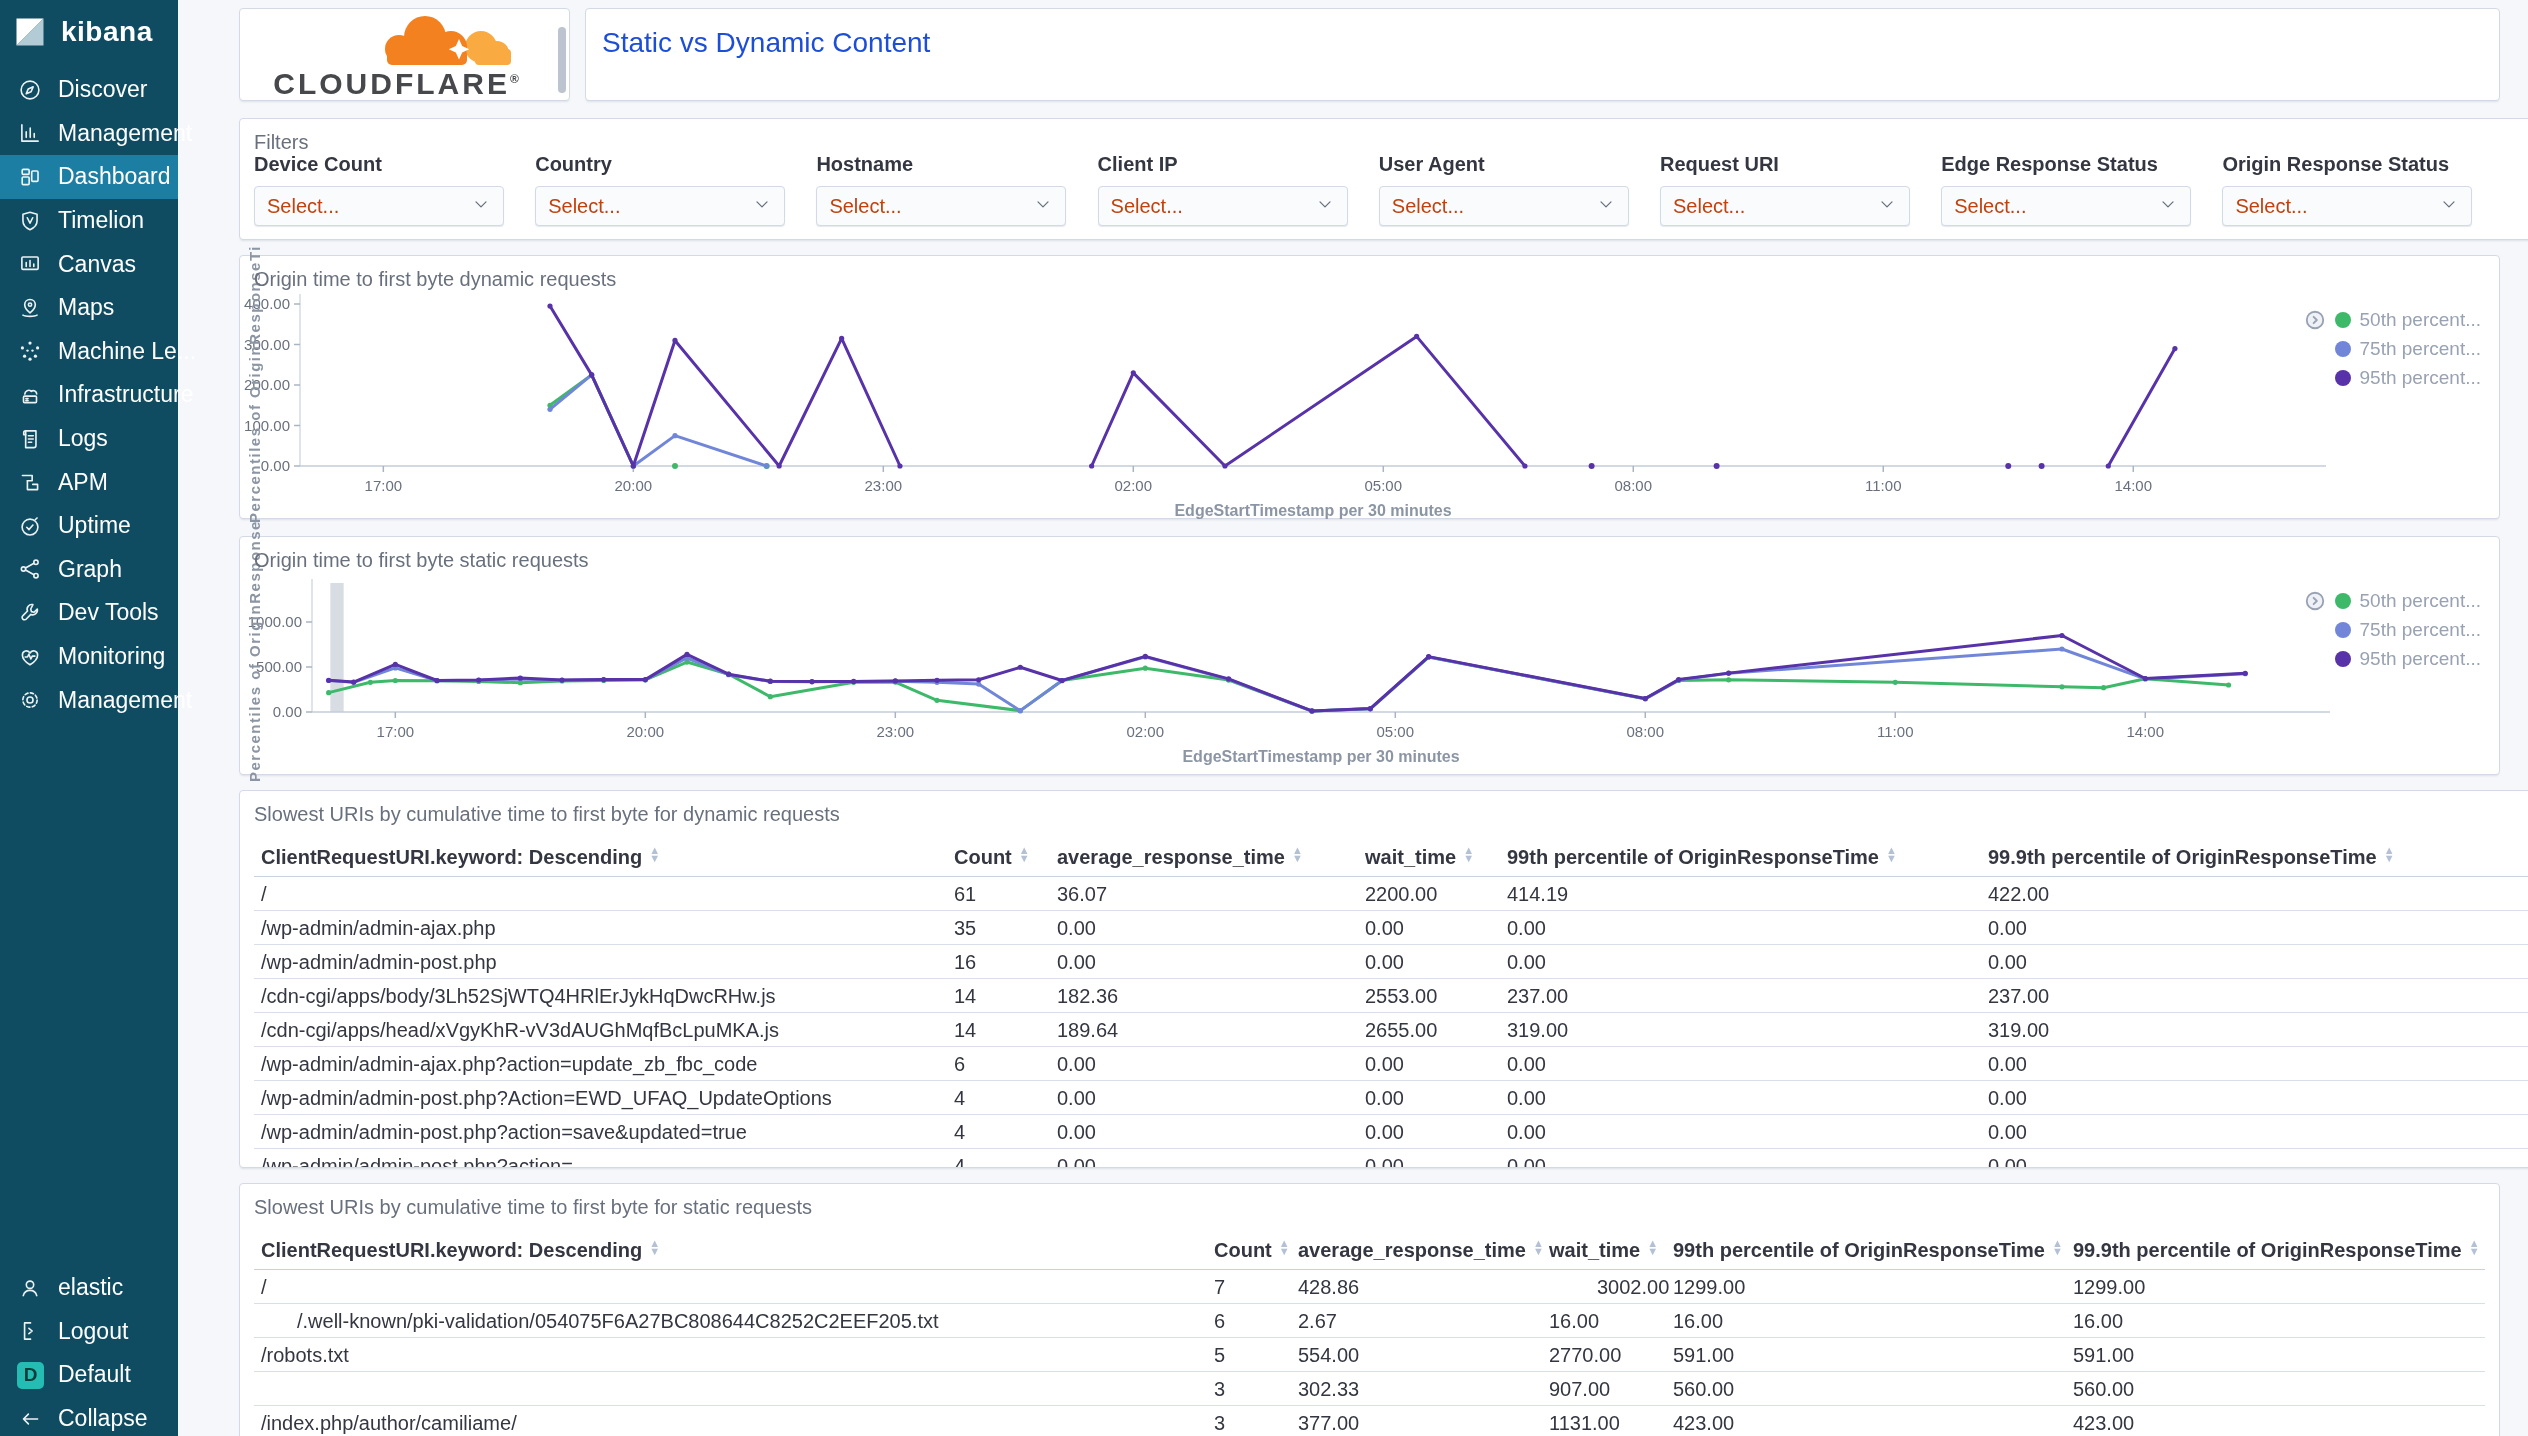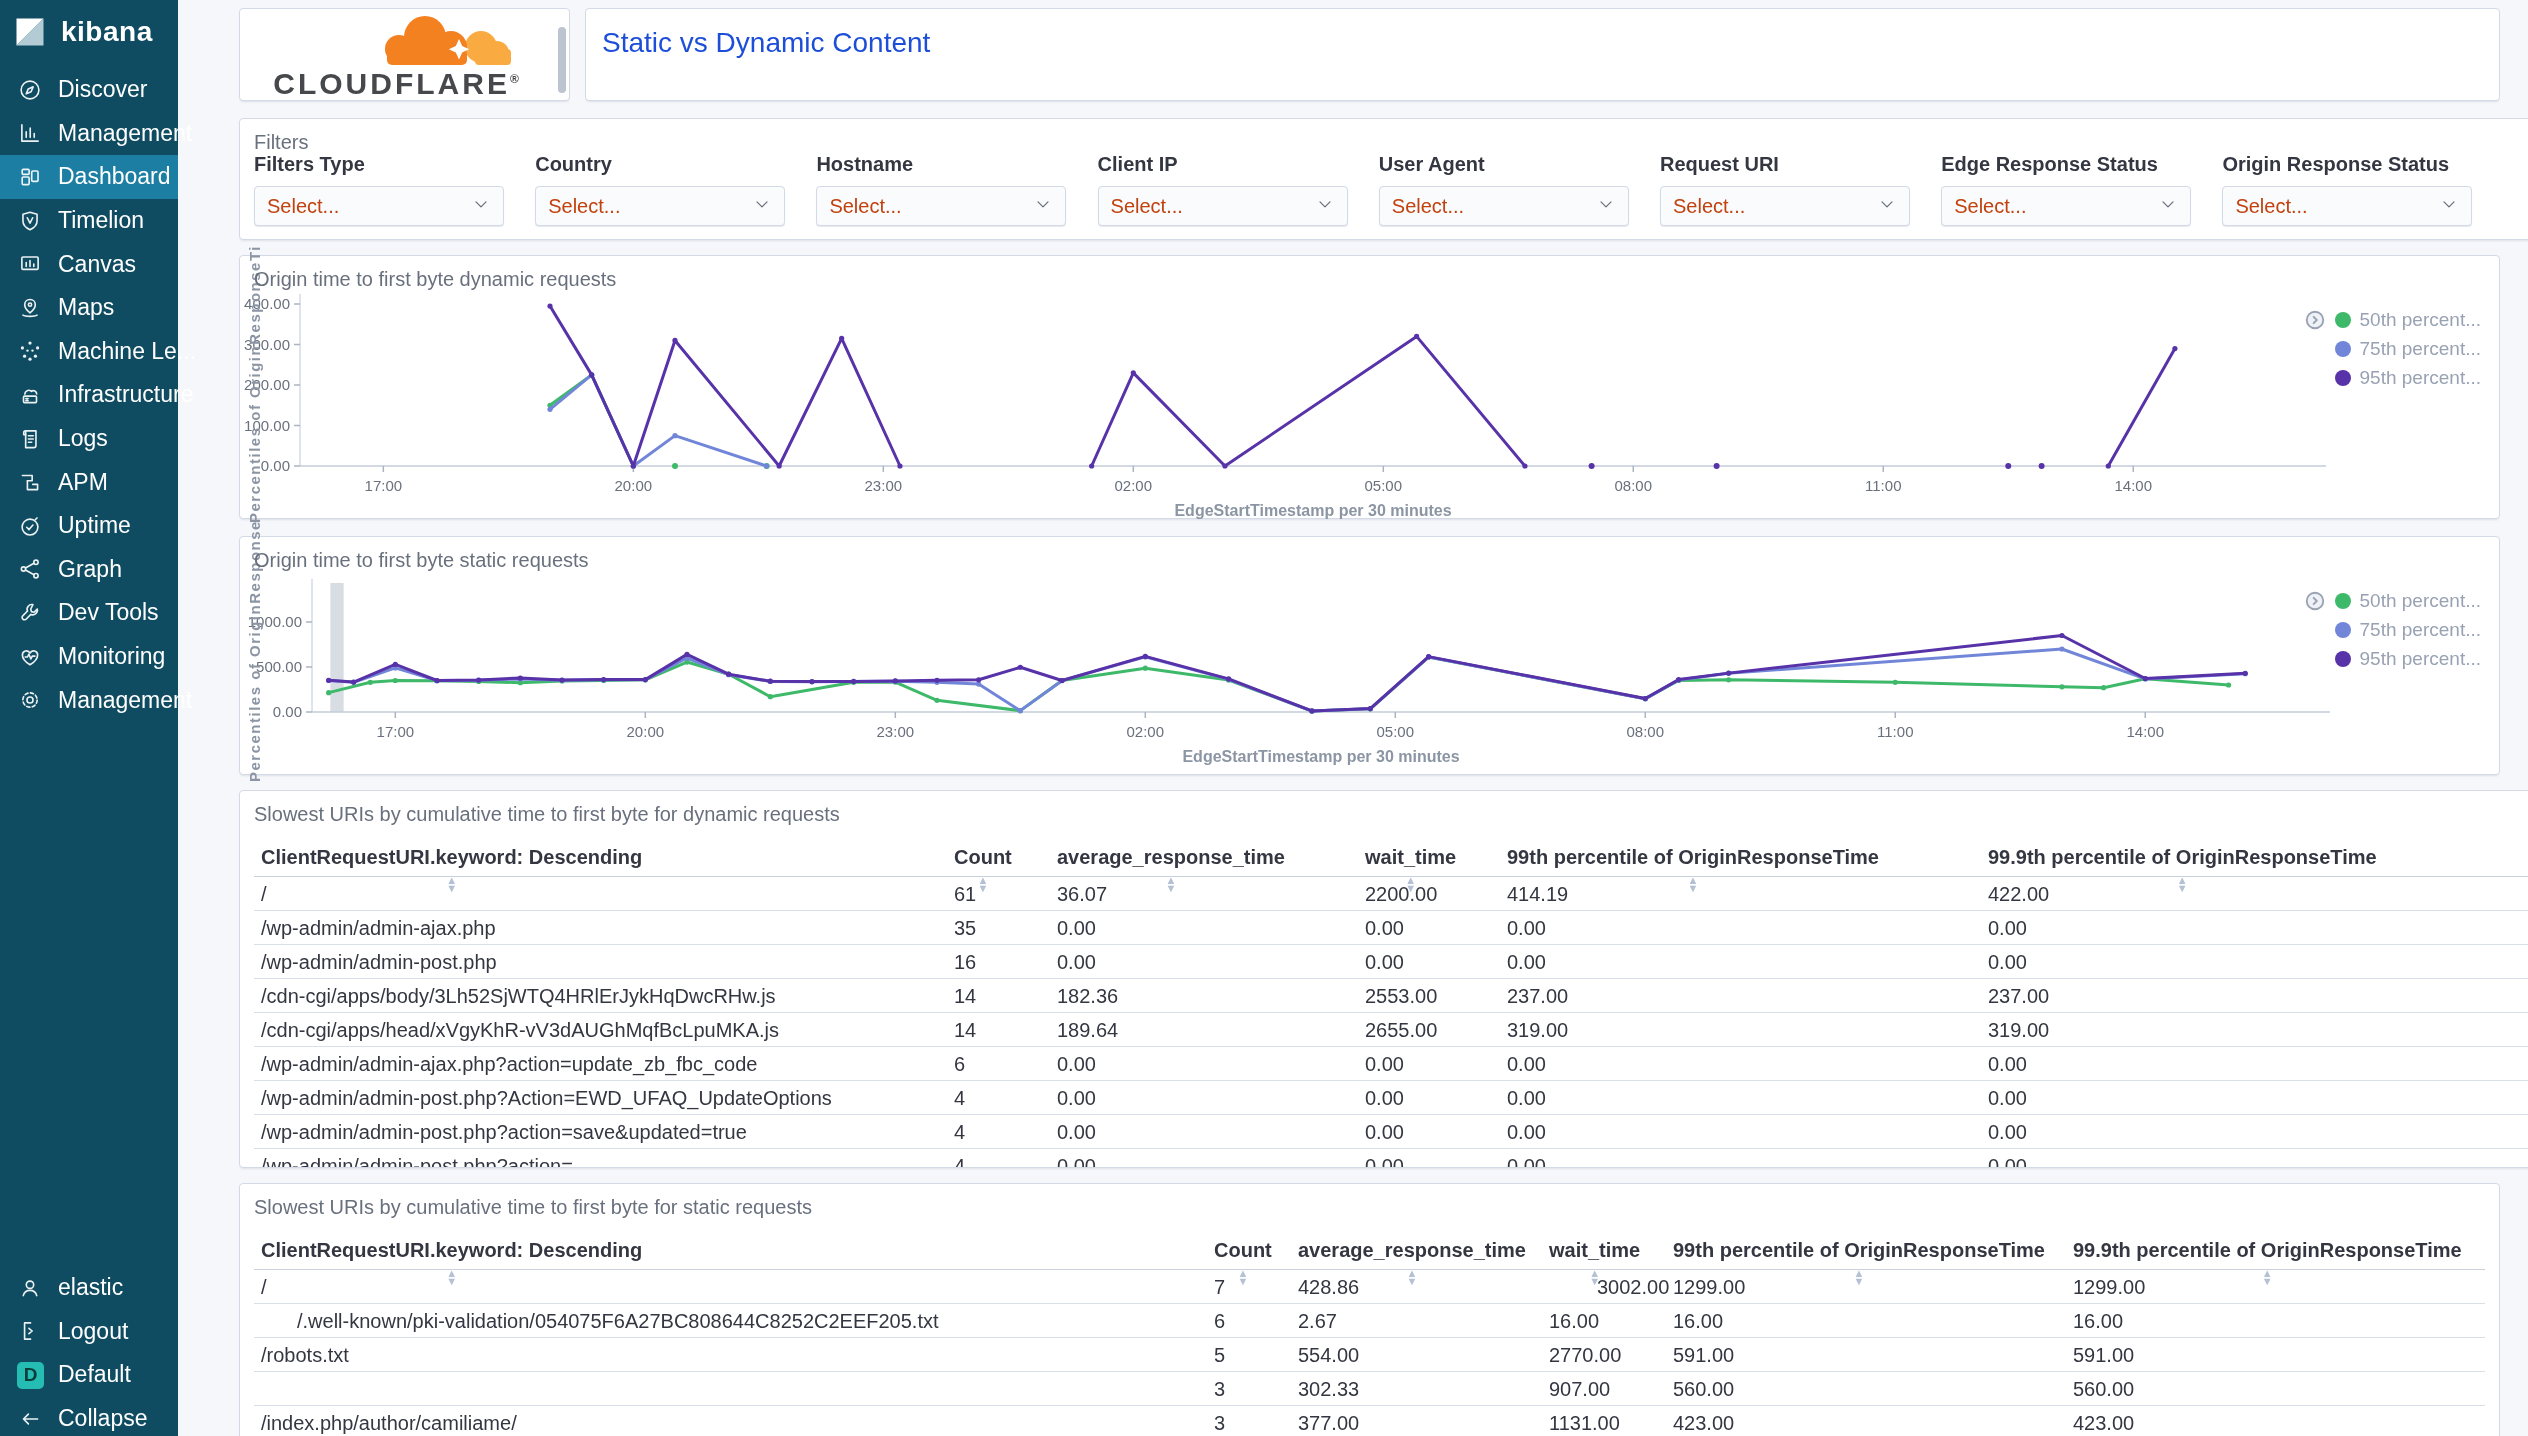--- a/index.html
+++ b/index.html
@@ -55,22 +55,22 @@
           letter-spacing:1.5px; color:#8b95a3; white-space:nowrap; z-index:2; }
   .xlab { position:absolute; transform:translateX(-50%); font-size:16px; font-weight:600; color:#8b95a3; z-index:2; }
   .legend { position:absolute; right:18px; top:52px; display:flex; flex-direction:column; gap:5px; z-index:3; }
   .legend-item { position:relative; display:flex; align-items:center; gap:9px; height:24px;
                  color:#98a2b3; font-size:19px; cursor:pointer; white-space:nowrap; }
   .legend-dot { width:16px; height:16px; border-radius:50%; flex:0 0 16px; }
   .legend-toggle { position:absolute; left:-31px; top:1px; width:22px; height:22px; }
   
   .tbl { position:absolute; left:14px; right:14px; top:48px; }
   .thead { position:relative; height:38px; border-bottom:1px solid #c9d1dc; }
-  .th { position:absolute; top:7px; display:flex; align-items:center; gap:7px; font-size:20px; font-weight:700;
-        color:#343741; white-space:nowrap; cursor:pointer;flex-direction:column; }
+  .th { position:absolute; top:7px; display:flex; align-items:flex-start; gap:7px; font-size:20px; font-weight:700;
+        color:#343741; white-space:nowrap; cursor:pointer; }
   .sort { display:flex; flex-direction:column; line-height:8px; font-size:11px; color:#b4c1d4; }
   .trow { position:relative; height:34px; border-bottom:1px solid #d9dfe9; }
   .td { position:absolute; top:6px; font-size:20px; color:#343741; white-space:nowrap; overflow:hidden; }
 </style>
 </head>
 <body>
 
 <div id="root">
 
   <aside id="sidebar">
@@ -248,21 +248,21 @@
     </section>
 
     <section class="panel" id="title-panel">
       <h1>Static vs Dynamic Content</h1>
     </section>
 
     <section class="panel" id="filters-panel">
       <div class="panel-title">Filters</div>
       <div id="filters-row">
           <div class="filter" style="left: 14px;">
-            <label class="flabel">Filters Type</label>
+            <label class="flabel">Device Count</label>
             <div class="select">
               <span class="ph">Select...</span>
               <span style="color: rgb(105, 112, 125);"><svg viewBox="0 0 24 24" fill="none" stroke="currentColor" stroke-width="1.5" stroke-linecap="round" stroke-linejoin="round" width="20" height="20">
                   <path d="M6 9.5l6 6 6-6"></path>
                 </svg></span>
             </div>
           </div>
           <div class="filter" style="left: 295.2px;">
             <label class="flabel">Country</label>
             <div class="select">

